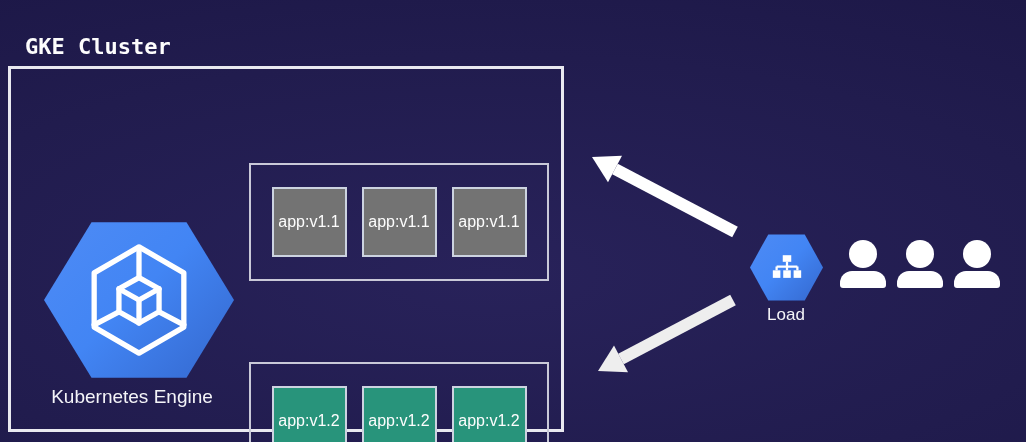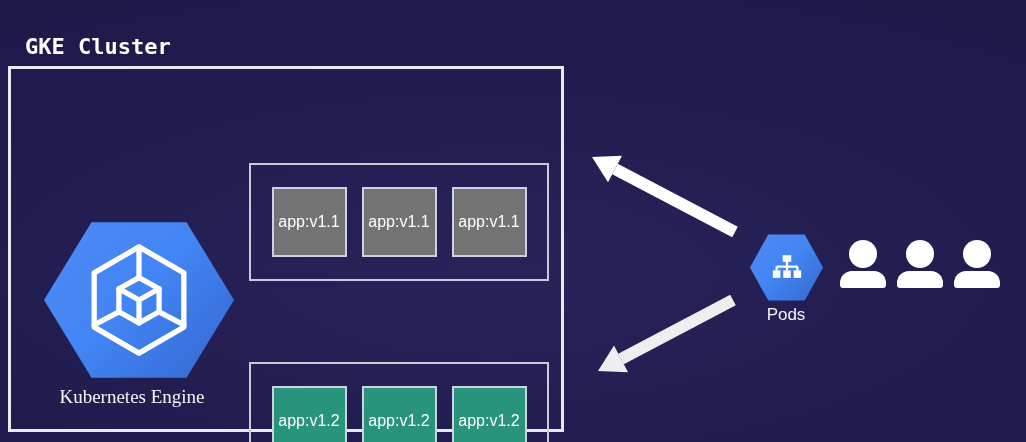--- a/index.html
+++ b/index.html
@@ -21,21 +21,21 @@
   }
   
   .hex {
     clip-path:polygon(25% 2%, 75% 2%, 100% 50%, 75% 98%, 25% 98%, 0 50%);
     background:linear-gradient(135deg, #4e8bf5 0%, #4285f4 48%, #3467cd 100%);
   }
   .gke-hex { position:absolute; left:33px; top:150px; width:190px; height:162px; }
   .gke-hex svg { position:absolute; left:50%; top:50%; transform:translate(-50%,-50%); width:118px; height:118px; }
   .gke-label {
     position:absolute; left:21px; top:317px; width:200px;
-    text-align:center; font-size:19px; color:#f4f4f8;font-family:Liberation Serif, serif;
+    text-align:center; font-size:19px; color:#f4f4f8;
   }
   
   .pods-box {
     position:absolute; left:238px; width:300px; height:118px;
     border:2px solid #c9c9d8;
     display:flex; align-items:center; justify-content:center; gap:15px;
   }
   .pods-box.v1 { top:94px; }
   .pods-box.v2 { top:293px; height:117px; }
   .pod {
@@ -116,21 +116,21 @@
 <div class="lb-hex hex">
   <svg viewBox="0 0 36 26">
     <rect x="13.5" y="0" width="9" height="7" fill="#ffffff"></rect>
     <path d="M18 7 L18 12 M7 12.2 L29 12.2 M7 12 L7 16 M18 12 L18 16 M29 12 L29 16" stroke="#ffffff" stroke-width="2.4" fill="none"></path>
     <rect x="3" y="16" width="8" height="8" fill="#ffffff"></rect>
     <rect x="14" y="16" width="8" height="8" fill="#ffffff"></rect>
     <rect x="25" y="16" width="8" height="8" fill="#ffffff"></rect>
   </svg>
 </div>
 <div class="lb-label">
-  <div>Pods</div>
+  <div>Load</div>
 </div>
 
 <div class="users">
   <div class="user">
     <div class="head"></div>
     <div class="torso"></div>
   </div>
   <div class="user">
     <div class="head"></div>
     <div class="torso"></div>

